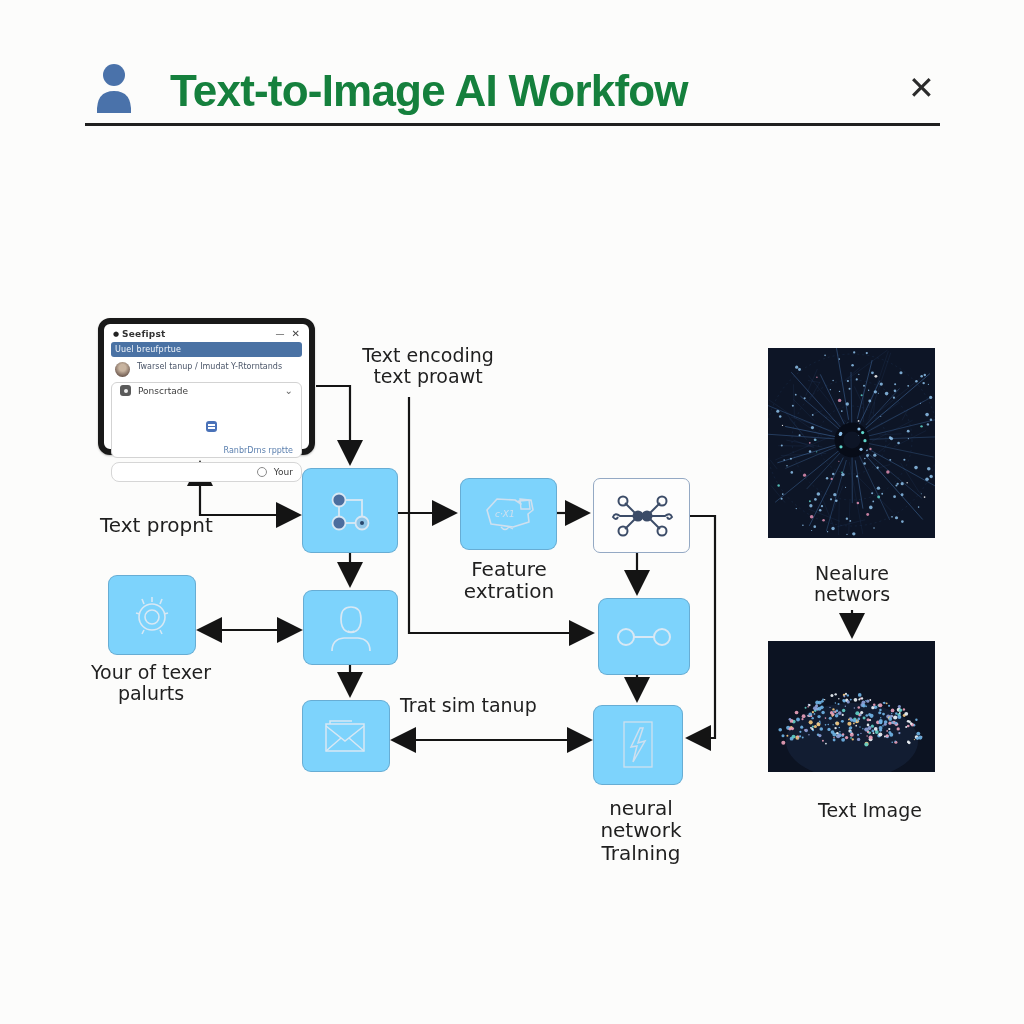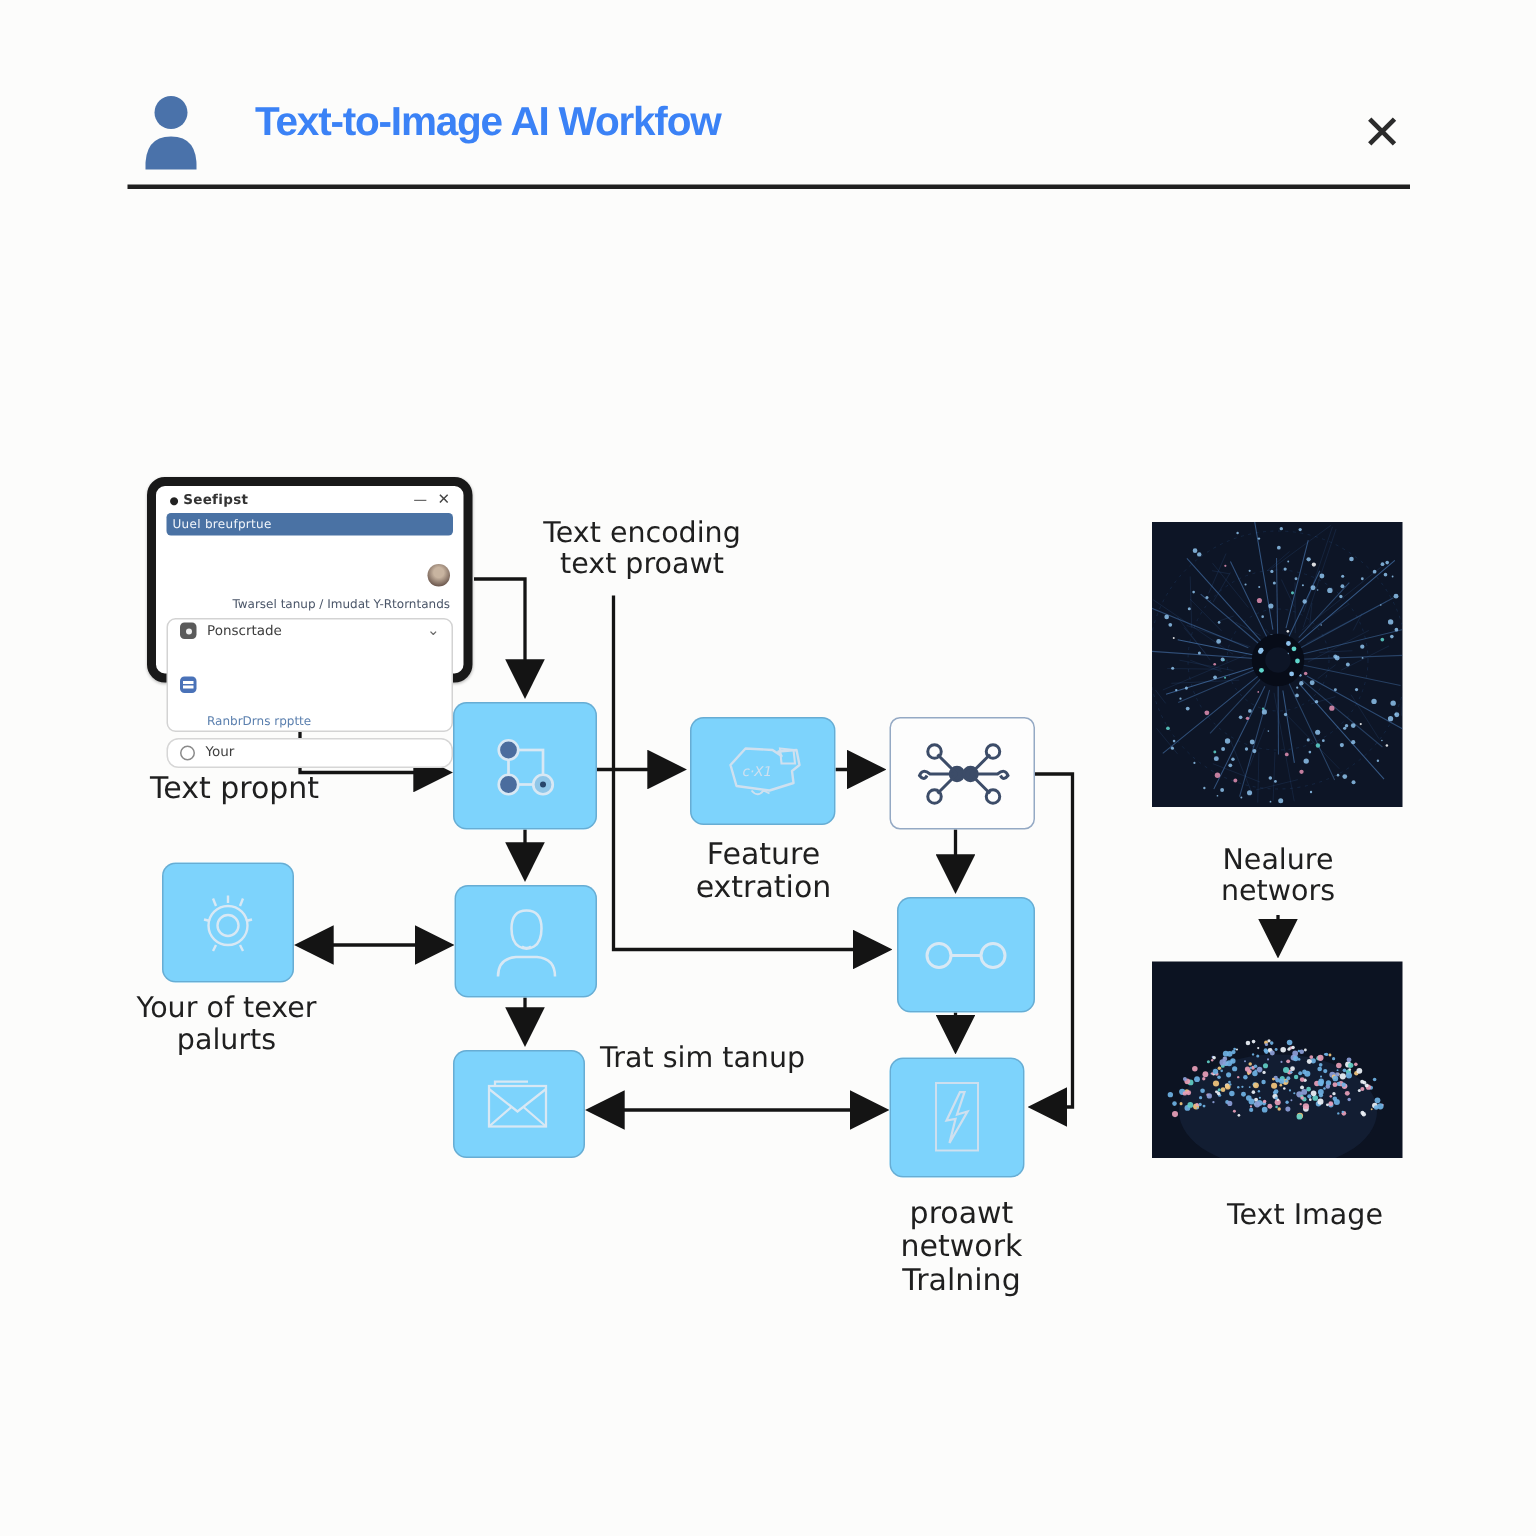--- a/index.html
+++ b/index.html
@@ -5,21 +5,21 @@
   html,body{margin:0;padding:0;}
   body{
     width:1024px;height:1024px;position:relative;overflow:hidden;
     background:#fcfcfb;font-family:"DejaVu Sans",sans-serif;color:#1d1d1d;
   }
   .abs{position:absolute;}
 
   
   .hdr-title{
     left:170px;top:66px;font-family:"Liberation Sans",sans-serif;
-    font-size:27px;font-weight:800;letter-spacing:-0.8px;color:#3b82f6;
+    font-size:44px;font-weight:800;letter-spacing:-0.8px;color:#15803d;
   }
   .hdr-close{
     left:908px;top:72px;font-size:32px;font-weight:300;color:#2b2b2b;
     cursor:pointer;line-height:1;
   }
   .hdr-rule{left:85px;top:123px;width:855px;height:3px;background:#1f1f1f;}
 
   
   .tablet{
     left:98px;top:318px;width:217px;height:137px;background:#fff;
@@ -30,25 +30,25 @@
   .t-appname{font-weight:700;letter-spacing:.2px;}
   .t-bullet{font-size:7px;margin-right:3px;color:#222;}
   .t-ctrls{margin-left:auto;display:flex;gap:7px;align-items:center;color:#444;}
   .t-min{font-size:9px;cursor:pointer;}
   .t-x{font-size:10px;cursor:pointer;}
   .t-banner{
     margin:1px 7px 0 7px;height:15px;border-radius:3px;background:#4a72a4;
     color:#f2f6fb;font-size:8px;display:flex;align-items:center;padding:0 4px;
     letter-spacing:.2px;
   }
-  .t-userrow{display:flex;align-items:flex-end;gap:7px;margin:19px 9px 0 11px;font-size:8px;color:#4a5568;flex-direction:column;}
+  .t-userrow{display:flex;align-items:flex-start;gap:7px;margin:5px 9px 0 11px;font-size:8px;color:#4a5568;}
   .t-avatar{width:15px;height:15px;border-radius:50%;
     background:radial-gradient(circle at 50% 38%,#c8b4a0 28%,#6e5a50 75%);flex:none;}
   .t-menubox{margin:5px 7px 0 7px;border:1px solid #d3d3d3;border-radius:6px;background:#fff;}
-  .t-row{display:flex;align-items:center;gap:7px;padding:2px 8px;font-size:9px;color:#3d3d3d;cursor:pointer;}
+  .t-row{display:flex;align-items:center;gap:7px;padding:2px 8px;font-size:9px;color:#3d3d3d;cursor:pointer;justify-content:flex-end;}
   .t-row + .t-row{padding-top:0;}
   .t-ic1{width:11px;height:11px;border-radius:3px;background:#5a5a5a;flex:none;position:relative;}
   .t-ic1::after{content:"";position:absolute;left:3.5px;top:3.5px;width:4px;height:4px;border-radius:50%;background:#eee;}
   .t-ic2{width:11px;height:11px;border-radius:3px;background:#4a72b8;flex:none;position:relative;}
   .t-ic2::after{content:"";position:absolute;left:2px;top:3px;width:7px;height:1.5px;background:#fff;box-shadow:0 3px 0 #fff;}
   .t-ic3{width:10px;height:10px;border-radius:50%;border:1.5px solid #8a8a8a;box-sizing:border-box;flex:none;}
   .t-sub{color:#5a7fae;font-size:8px;margin-top:48px;}
   .t-chev{margin-left:auto;color:#666;font-size:10px;line-height:0.5;}
   .t-menubox2{margin:4px 7px 0 7px;border:1px solid #d6d6d6;border-radius:8px;}
 
@@ -246,21 +246,21 @@
 </div>
 
 <div class="abs lbl center" style="left:90px;top:662px;width:122px;z-index:2;">
   <div>Your of texer</div>
   <div>palurts</div>
 </div>
 
 <div class="abs lbl" style="left:400px;top:695px;z-index:2;">Trat sim tanup</div>
 
 <div class="abs lbl center" style="left:568px;top:797px;width:146px;font-size:20px;z-index:2;">
-  <div>proawt network</div>
+  <div>neural network</div>
   <div>Tralning</div>
 </div>
 
 <div class="abs lbl center" style="left:806px;top:563px;width:92px;z-index:2;">
   <div>Nealure</div>
   <div>networs</div>
 </div>
 
 <div class="abs lbl" style="left:818px;top:800px;z-index:2;">Text Image</div>
 

